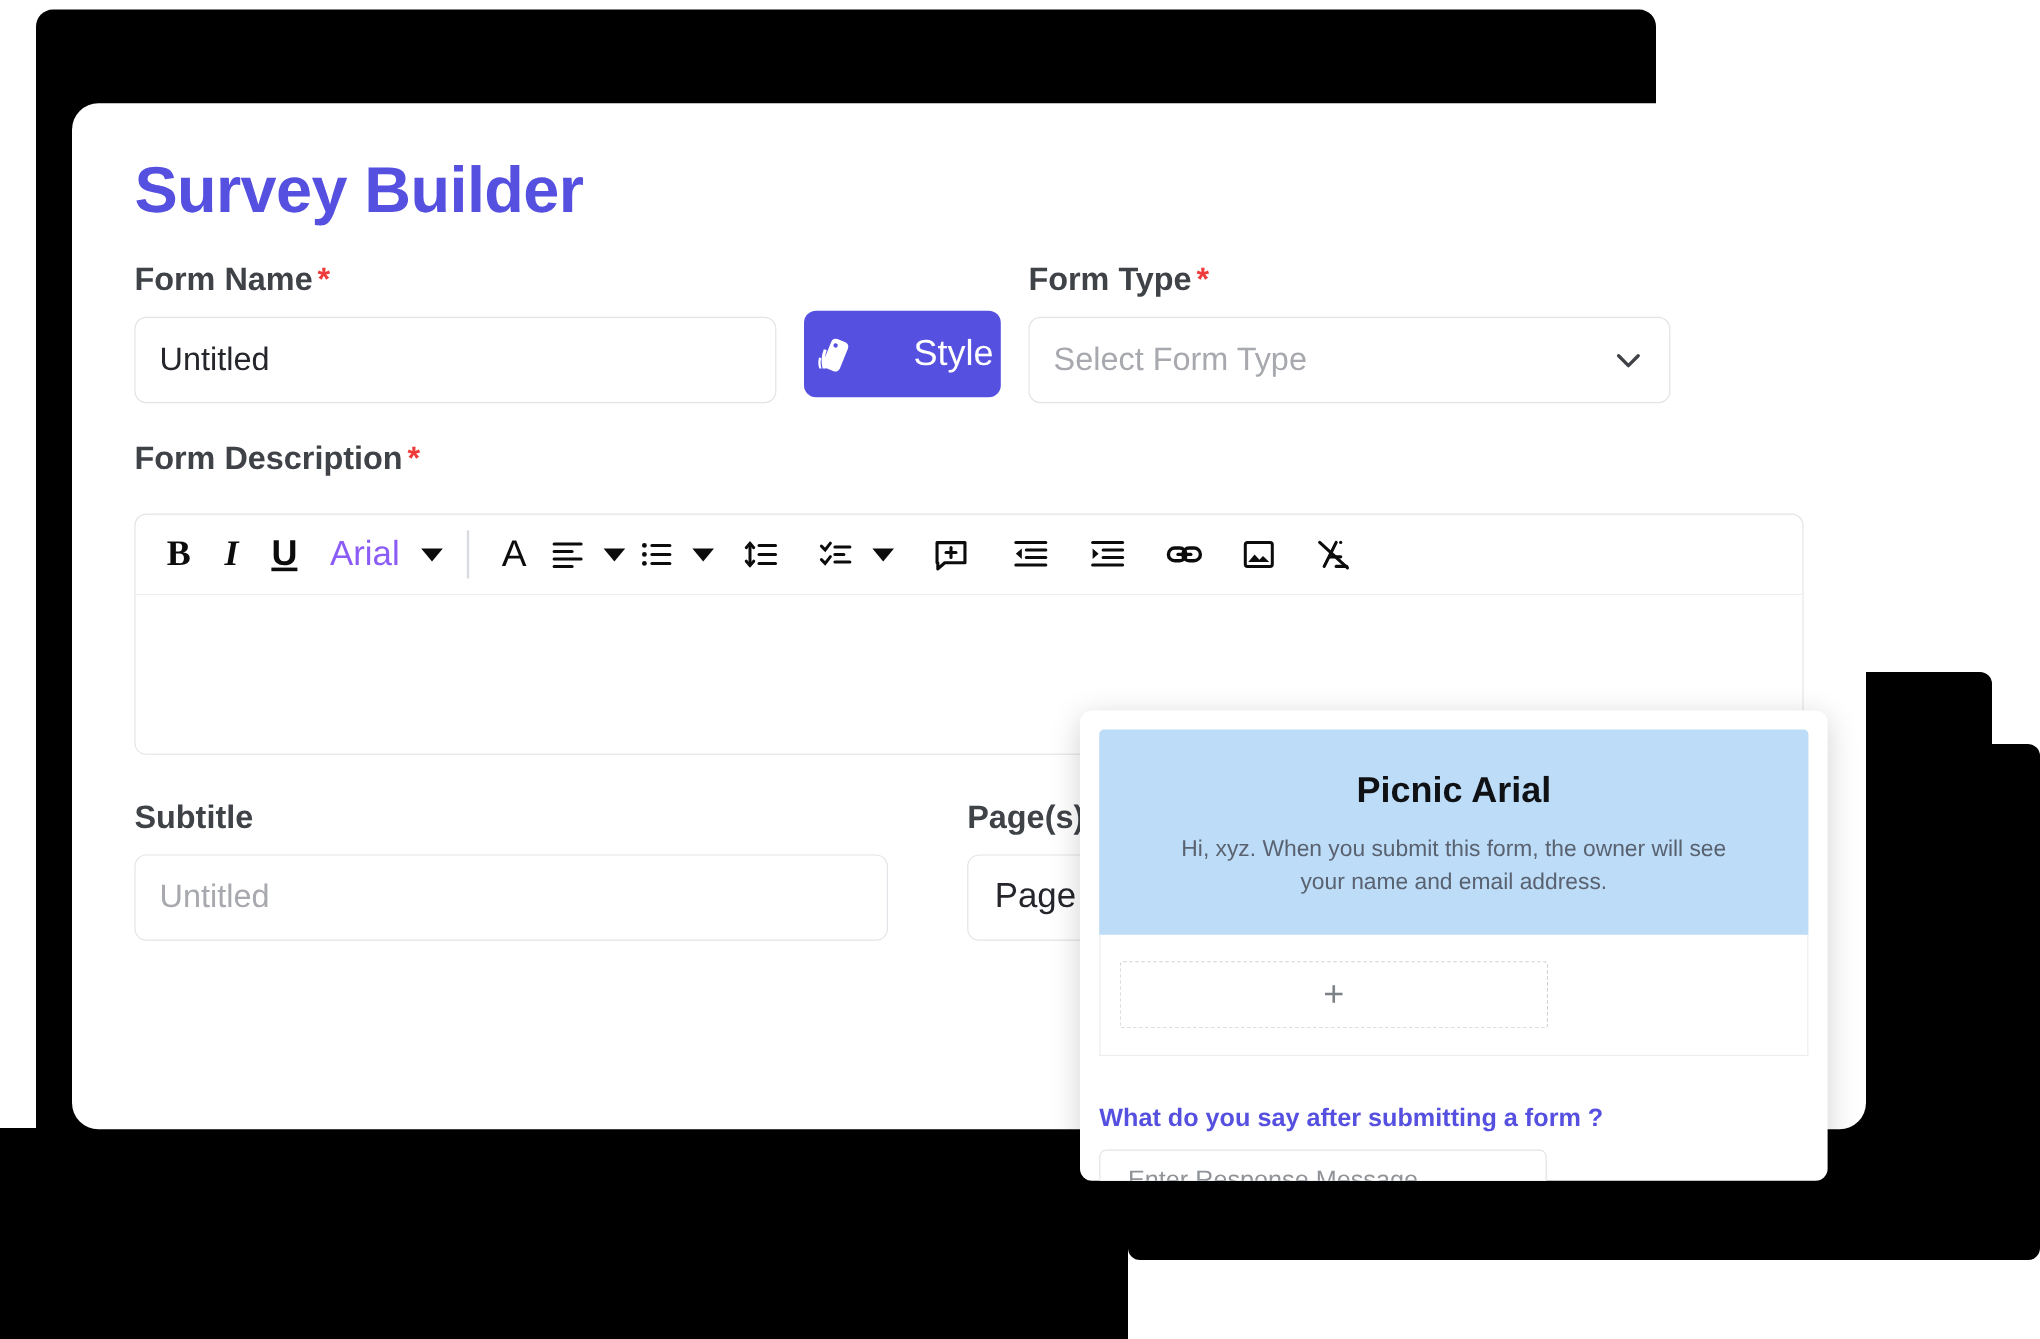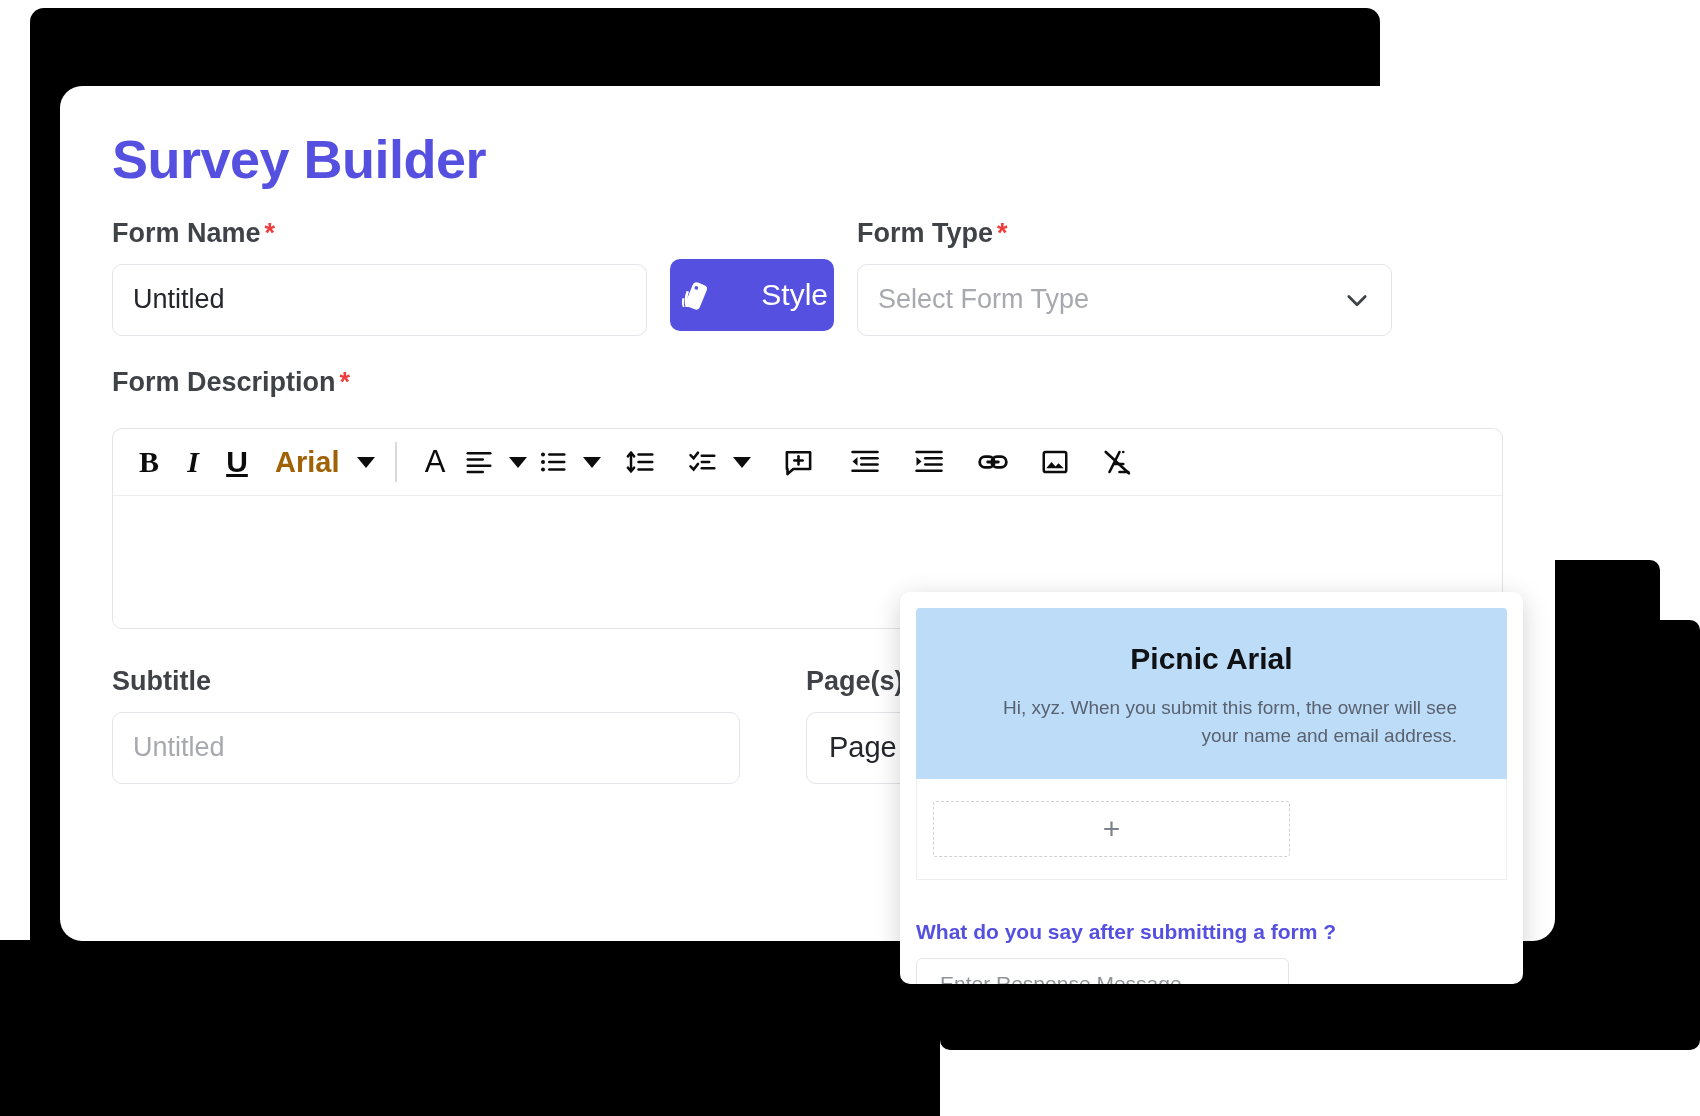--- a/index.html
+++ b/index.html
@@ -173,21 +173,21 @@
     justify-content: center;
     height: 46px;
     min-width: 44px;
     cursor: pointer;
     color: #0c0c0d;
   }
   .tb-item svg { display: block; }
   .tb-bold   { font-size: 30px; font-weight: 700; font-family: "Liberation Serif", serif; }
   .tb-italic { font-size: 30px; font-weight: 700; font-style: italic; font-family: "Liberation Serif", serif; }
   .tb-under  { font-size: 30px; font-weight: 600; text-decoration: underline; font-family: "Liberation Sans", sans-serif;}
-  .tb-font   { font-size: 29px; color: #a16207; padding: 0 10px 0 16px; min-width: auto; font-weight: bold; }
+  .tb-font   { font-size: 29px; color: #8b5cf6; padding: 0 10px 0 16px; min-width: auto; }
   .caret {
     width: 0; height: 0;
     border-left: 9px solid transparent;
     border-right: 9px solid transparent;
     border-top: 11px solid #0c0c0d;
     margin-left: 4px;
   }
   .tb-caret-btn { min-width: 30px; }
   .tb-sep {
     width: 1.5px;
@@ -248,21 +248,20 @@
     font-size: 30px;
     font-weight: 700;
     color: #101114;
     margin: 0 0 18px 0;
   }
   .preview-sub {
     font-size: 19px;
     color: #5a6270;
     line-height: 1.45;
     margin: 0;
-    text-align: right;
   }
   .preview-body {
     border: 1px solid #eceef0;
     border-top: none;
     padding: 22px 16px;
     display: flex;
     justify-content: flex-start;
   }
   .add-zone {
     width: 355px;

